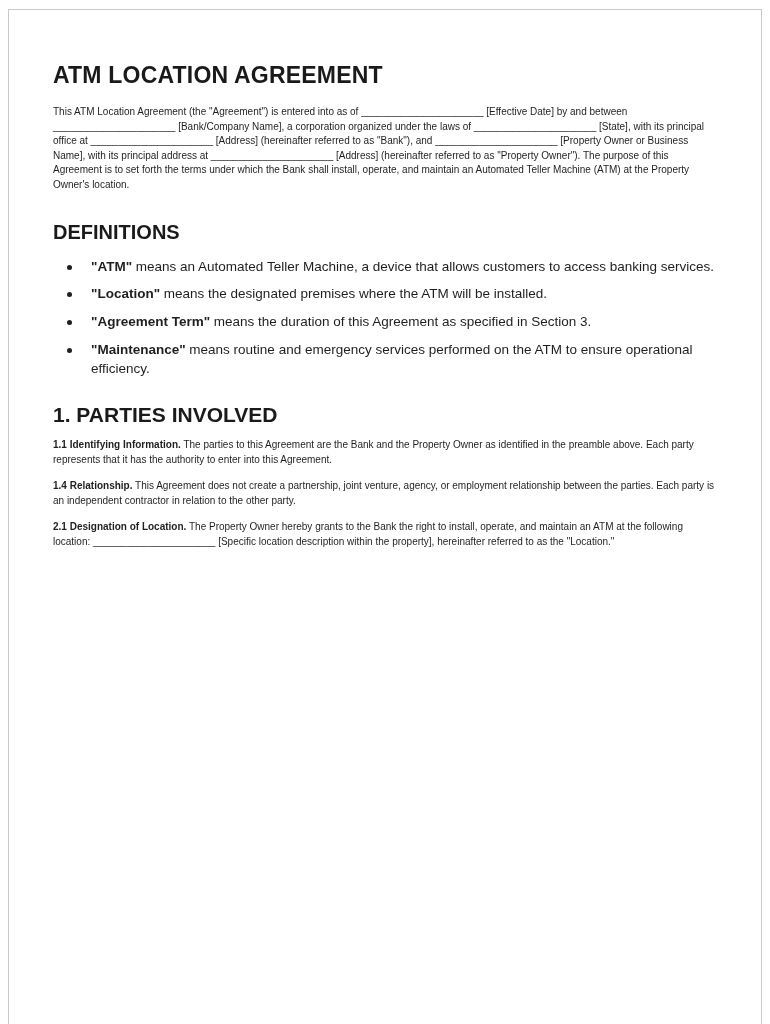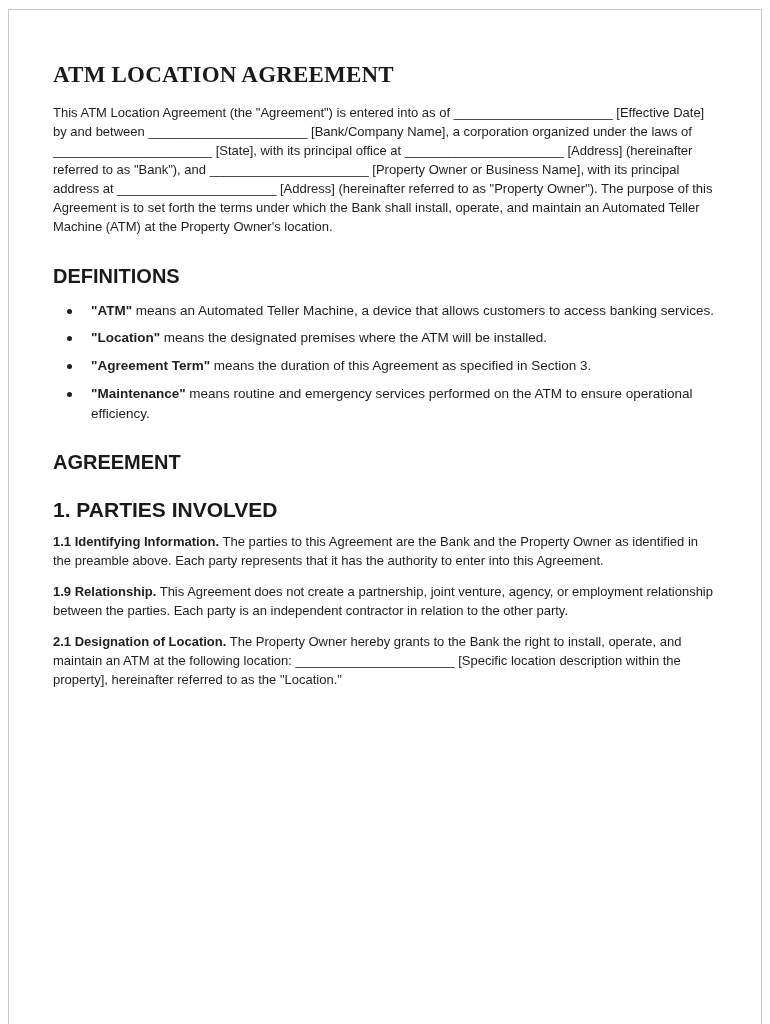--- a/index.html
+++ b/index.html
@@ -24,36 +24,35 @@
   }
   .page-content {
     padding: 52px 44px 0 44px;
   }
   h1.doc-title {
     font-size: 23px;
     font-weight: bold;
     letter-spacing: 0.2px;
     color: #1a1a1a;
     margin: 0 0 16px 0;
-    font-family: Liberation Serif, serif;
   }
   h2.sec-heading {
     font-size: 20px;
     font-weight: bold;
     color: #1a1a1a;
     margin: 28px 0 13px 0;
   }
   h3.sub-heading {
     font-size: 21px;
     font-weight: bold;
     color: #1a1a1a;
     margin: 24px 0 11px 0;
   }
   p.body {
-    font-size: 13px;
+    font-size: 10px;
     line-height: 1.46;
     margin: 0 0 12px 0;
     text-align: left;
   }
   ul.bullets {
     list-style: none;
     margin: 4px 0 16px 0;
   }
   ul.bullets li {
     position: relative;
@@ -94,32 +93,31 @@
         <span class="dot"></span><b>"Location"</b><span> means the designated premises where the ATM will be installed.</span>
       </li>
       <li>
         <span class="dot"></span><b>"Agreement Term"</b><span> means the duration of this Agreement as specified in Section 3.</span>
       </li>
       <li>
         <span class="dot"></span><b>"Maintenance"</b><span> means routine and emergency services performed on the ATM to ensure operational efficiency.</span>
       </li>
     </ul>
 
-    <h2 class="sec-heading">AGREEMENT</h2>
 
 
     <h3 class="sub-heading">1. PARTIES INVOLVED</h3>
 
     <p class="body">
       <b>1.1 Identifying Information.</b>
       <span>The parties to this Agreement are the Bank and the Property Owner as identified in the preamble above. Each party represents that it has the authority to enter into this Agreement.</span>
     </p>
 
     <p class="body">
-      <b>1.9 Relationship.</b>
+      <b>1.4 Relationship.</b>
       <span>This Agreement does not create a partnership, joint venture, agency, or employment relationship between the parties. Each party is an independent contractor in relation to the other party.</span>
     </p>
 
 
     <p class="body">
       <b>2.1 Designation of Location.</b>
       <span>The Property Owner hereby grants to the Bank the right to install, operate, and maintain an ATM at the following location: ______________________ [Specific location description within the property], hereinafter referred to as the "Location."</span>
     </p>
 
 

